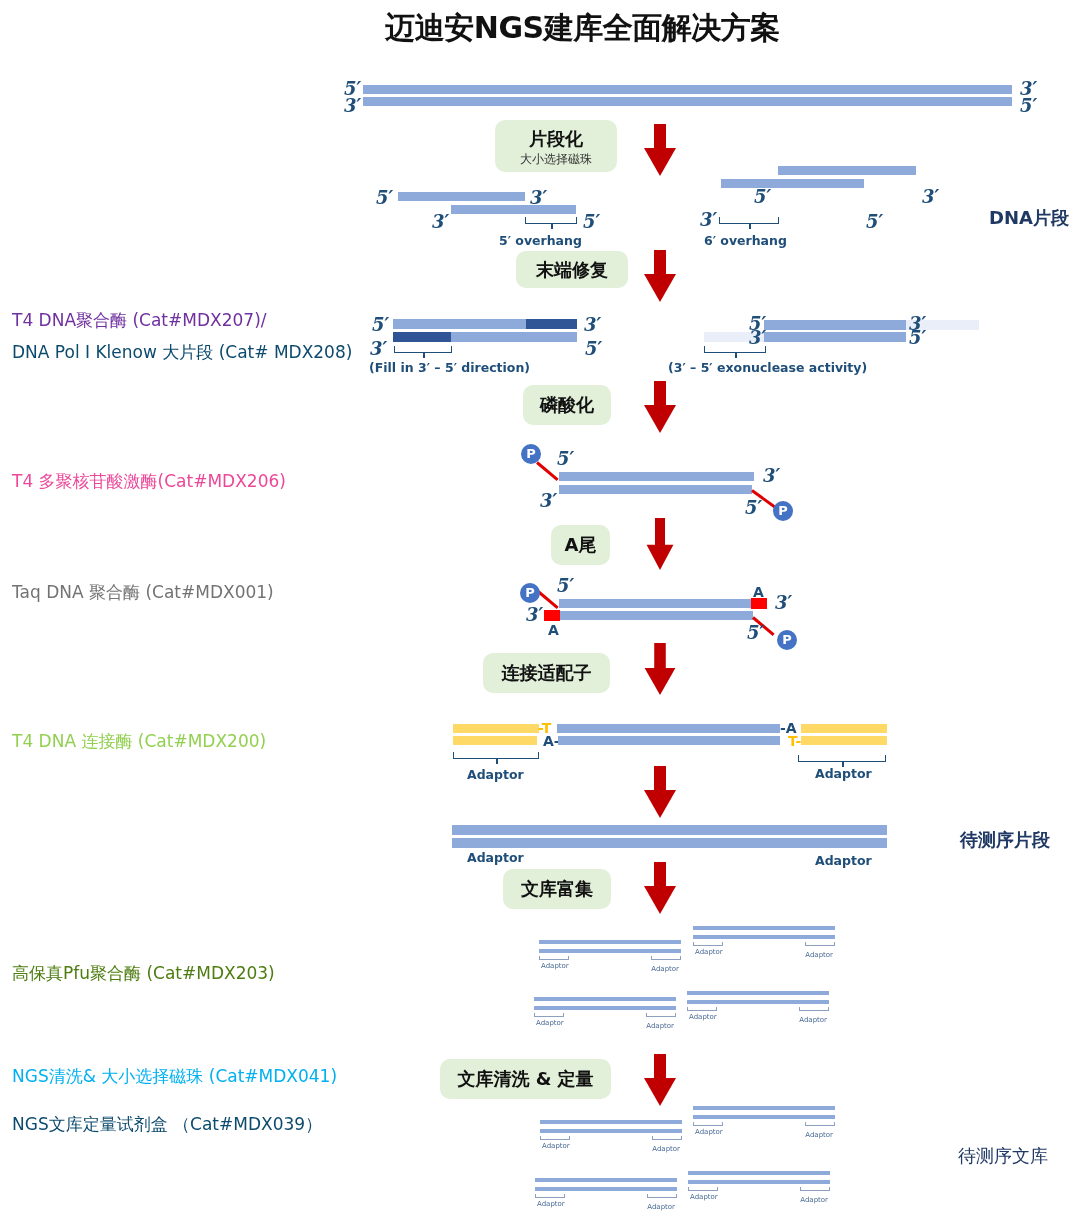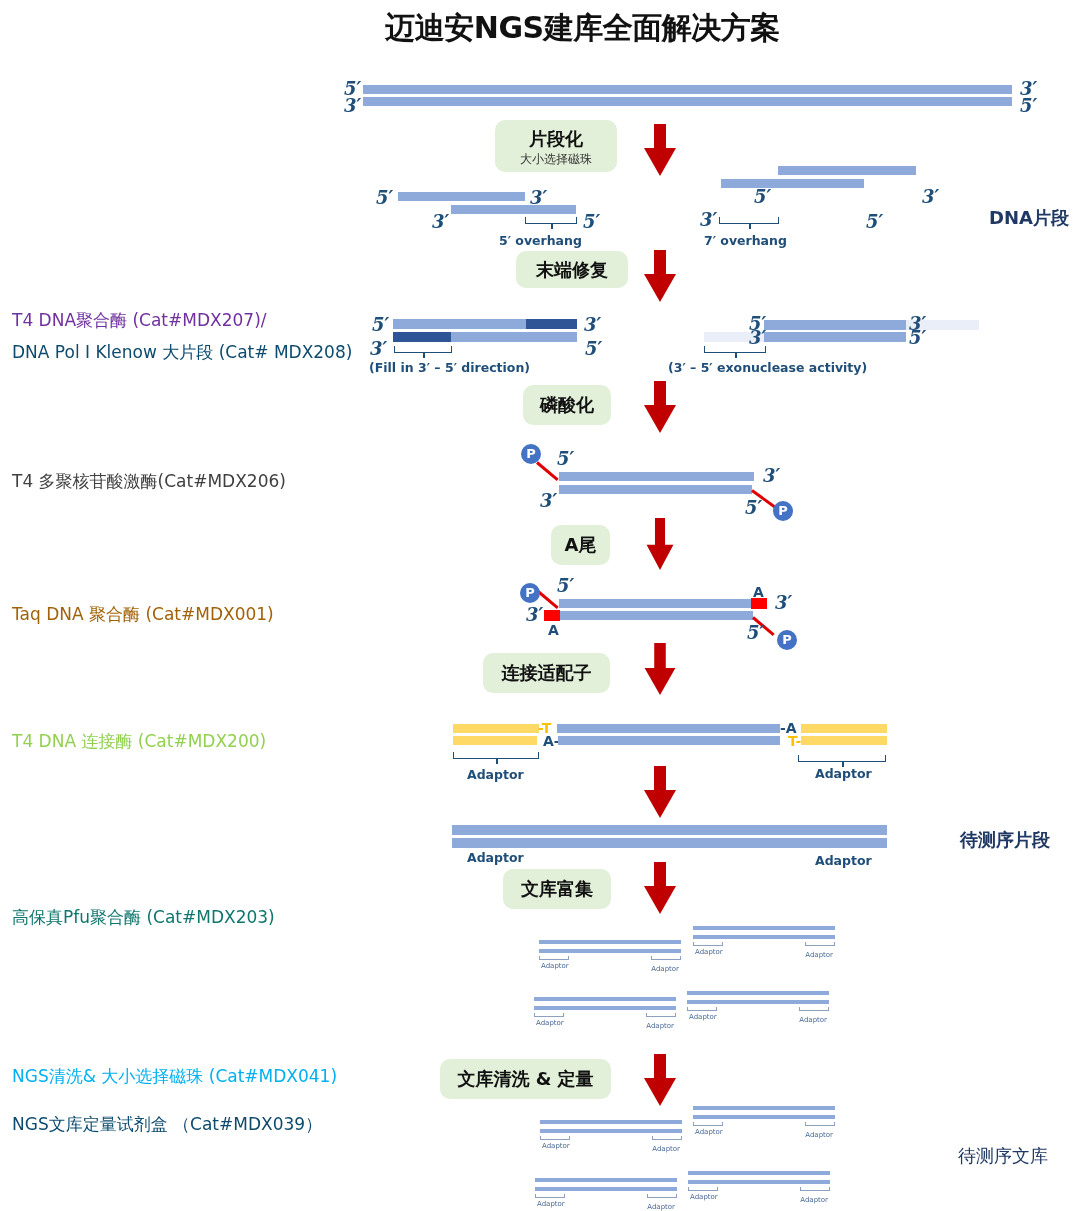--- a/index.html
+++ b/index.html
@@ -67,21 +67,21 @@
   <span class="note" style="left:499px;top:233px;">5′ overhang</span>
 </div>
 <div>
   <div class="strand" style="left:778px;top:166px;width:138px;height:9px;"></div>
   <div class="strand" style="left:721px;top:179px;width:143px;height:9px;"></div>
   <span class="end" style="left:754px;top:188px;">5′</span>
   <span class="end" style="left:922px;top:188px;">3′</span>
   <span class="end" style="left:700px;top:211px;">3′</span>
   <span class="end" style="left:866px;top:213px;">5′</span>
   <div class="brace" style="left:719px;top:217px;width:58px;"></div>
-  <span class="note" style="left:704px;top:233px;">7′ overhang</span>
+  <span class="note" style="left:704px;top:233px;">6′ overhang</span>
 </div>
 <div class="side-label" style="left:989px;top:206px;">DNA片段</div>
 
 <div class="step" style="left:516px;top:251px;width:112px;height:37px;">
   <div class="main" style="margin-top:7px;">末端修复</div>
 </div>
 <svg class="arrow" style="left:644px;top:250px;" viewBox="0 0 32 52">
     <rect x="10" y="0" width="12" height="26" fill="#c00000"></rect>
     <polygon points="0,24 32,24 16,52" fill="#c00000"></polygon>
   </svg>
@@ -115,21 +115,21 @@
 </div>
 
 <div class="step" style="left:523px;top:385px;width:88px;height:40px;">
   <div class="main" style="margin-top:8px;">磷酸化</div>
 </div>
 <svg class="arrow" style="left:644px;top:381px;" viewBox="0 0 32 52">
     <rect x="10" y="0" width="12" height="26" fill="#c00000"></rect>
     <polygon points="0,24 32,24 16,52" fill="#c00000"></polygon>
   </svg>
 
-<div class="enzyme" style="top:469px;color:#404040;">T4 多聚核苷酸激酶(Cat#MDX206)</div>
+<div class="enzyme" style="top:469px;color:#ec4899;">T4 多聚核苷酸激酶(Cat#MDX206)</div>
 
 <div>
   <div class="strand" style="left:559px;top:472px;width:195px;height:9px;"></div>
   <div class="strand" style="left:559px;top:485px;width:193px;height:9px;"></div>
   <div class="redline" style="left:537px;top:461px;width:27px;transform:rotate(40deg);"></div>
   <div class="redline" style="left:752px;top:489px;width:29px;transform:rotate(36deg);"></div>
   <div class="pcircle" style="left:521px;top:444px;">P</div>
   <div class="pcircle" style="left:773px;top:501px;">P</div>
   <span class="end" style="left:557px;top:450px;">5′</span>
   <span class="end" style="left:763px;top:467px;">3′</span>
@@ -138,21 +138,21 @@
 </div>
 
 <div class="step" style="left:551px;top:525px;width:59px;height:40px;">
   <div class="main" style="margin-top:8px;">A尾</div>
 </div>
 <svg class="arrow" style="left:644px;top:518px;" viewBox="0 0 32 62">
     <rect x="10" y="0" width="12" height="34" fill="#c00000"></rect>
     <polygon points="0,32 32,32 16,62" fill="#c00000"></polygon>
   </svg>
 
-<div class="enzyme" style="top:602px;color:#a16207;">Taq DNA 聚合酶 (Cat#MDX001)</div>
+<div class="enzyme" style="top:580px;color:#737373;">Taq DNA 聚合酶 (Cat#MDX001)</div>
 
 <div>
   <div class="strand" style="left:559px;top:599px;width:192px;height:9px;"></div>
   <div class="strand" style="left:559px;top:611px;width:194px;height:9px;"></div>
   <div class="redbox" style="left:751px;top:598px;"></div>
   <div class="redbox" style="left:544px;top:610px;"></div>
   <span class="base" style="left:753px;top:585px;color:#1f4e79;">A</span>
   <span class="base" style="left:548px;top:623px;color:#1f4e79;">A</span>
   <div class="redline" style="left:537px;top:589px;width:27px;transform:rotate(40deg);"></div>
   <div class="redline" style="left:753px;top:616px;width:27px;transform:rotate(40deg);"></div>
@@ -205,21 +205,21 @@
 <div class="side-label" style="left:960px;top:828px;font-weight:bold;">待测序片段</div>
 
 <div class="step" style="left:503px;top:869px;width:108px;height:40px;">
   <div class="main" style="margin-top:8px;">文库富集</div>
 </div>
 <svg class="arrow" style="left:644px;top:862px;" viewBox="0 0 32 52">
     <rect x="10" y="0" width="12" height="26" fill="#c00000"></rect>
     <polygon points="0,24 32,24 16,52" fill="#c00000"></polygon>
   </svg>
 
-<div class="enzyme" style="top:905px;color:#0f766e;">高保真Pfu聚合酶 (Cat#MDX203)</div>
+<div class="enzyme" style="top:961px;color:#4d7c0f;">高保真Pfu聚合酶 (Cat#MDX203)</div>
 
 <div>
   <div class="mini" style="left:539px;top:940px;">
       <div class="s1"></div>
       <div class="s2"></div>
       <div class="b1"></div>
       <div class="b2"></div>
       <span class="l1">Adaptor</span>
       <span class="l2">Adaptor</span>
     </div>

